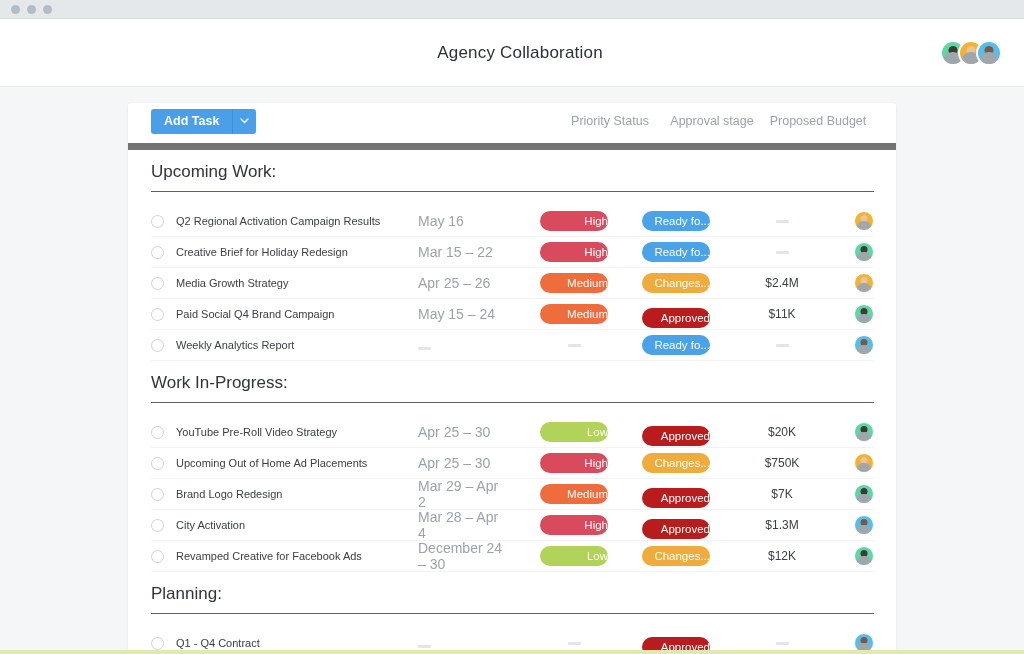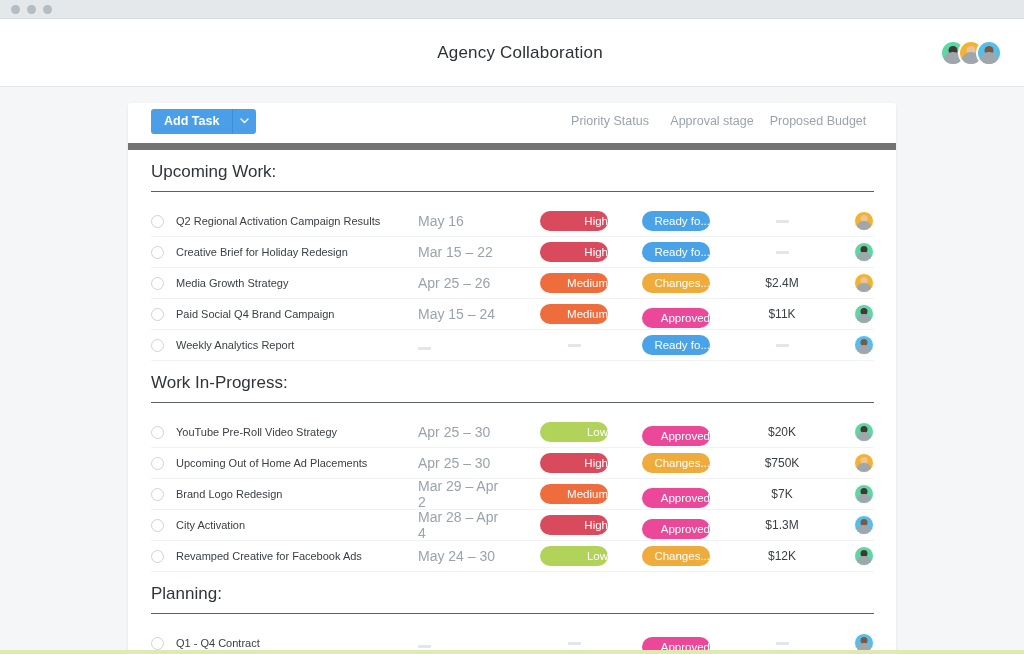--- a/index.html
+++ b/index.html
@@ -159,21 +159,21 @@
     padding: 4px 0 4px 0;
     width: 68px; text-align: right;
     white-space: nowrap; overflow: hidden;
     cursor: pointer;
   }
   .p-high    { background: #d94a5c; }
   .p-medium  { background: #ef6c3d; }
   .p-low     { background: #b2d35a; }
   .s-ready   { background: #4aa3e8; }
   .s-changes { background: #efab3c; }
-  .s-approved{ background: #ec4899; margin-top: 8px; }
+  .s-approved{ background: #b91c1c; margin-top: 8px; }
 
   .dash {
     display: inline-block;
     width: 13px; height: 3px;
     background: #e2e6ea; border-radius: 1px;
   }
 
   .bottom-strip {
     position: absolute; left: 0; right: 0; bottom: 0;
     height: 4px; background: #dfeab0;
@@ -363,21 +363,21 @@
               <span class="pill s-approved">Approved</span>
             </div>
             <div class="cell c-budget">$1.3M</div>
             <div class="c-owner">
               <span class="av av-b"></span>
             </div>
           </div>
           <div class="row">
             <span class="chk"></span>
             <div class="task-name">Revamped Creative for Facebook Ads</div>
-            <div class="date">May 24 – 30</div>
+            <div class="date">December 24 – 30</div>
             <div class="cell c-priority">
               <span class="pill p-low">Low</span>
             </div>
             <div class="cell c-approval">
               <span class="pill s-changes">Changes...</span>
             </div>
             <div class="cell c-budget">$12K</div>
             <div class="c-owner">
               <span class="av av-g"></span>
             </div>

